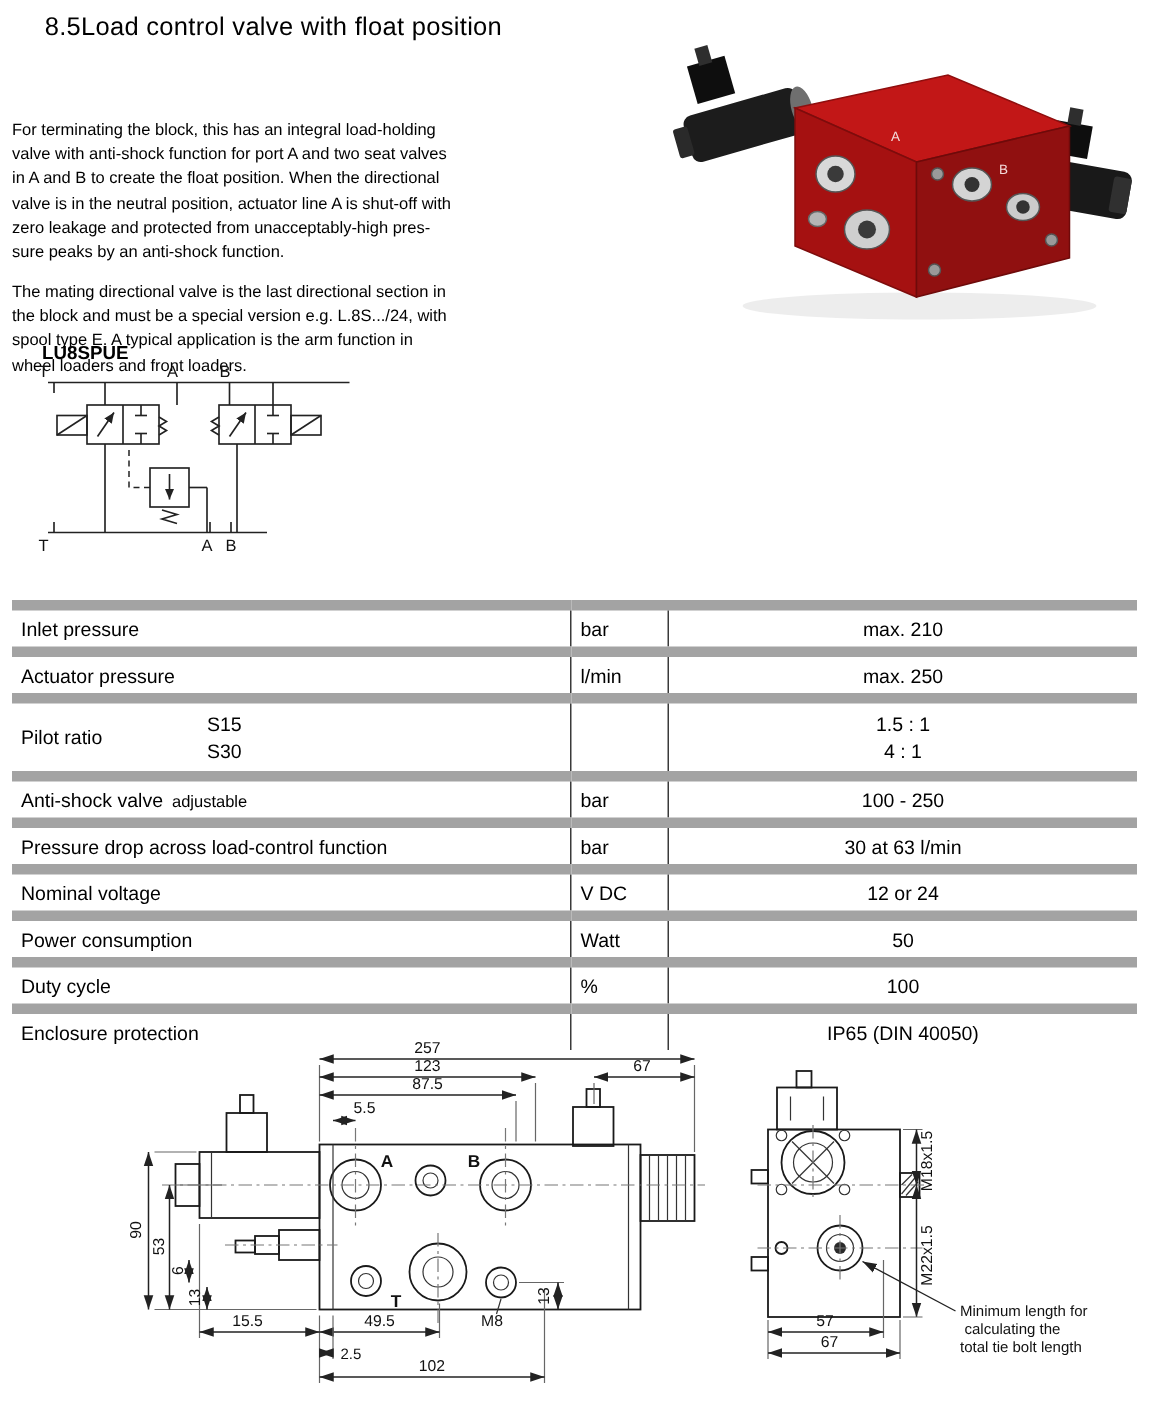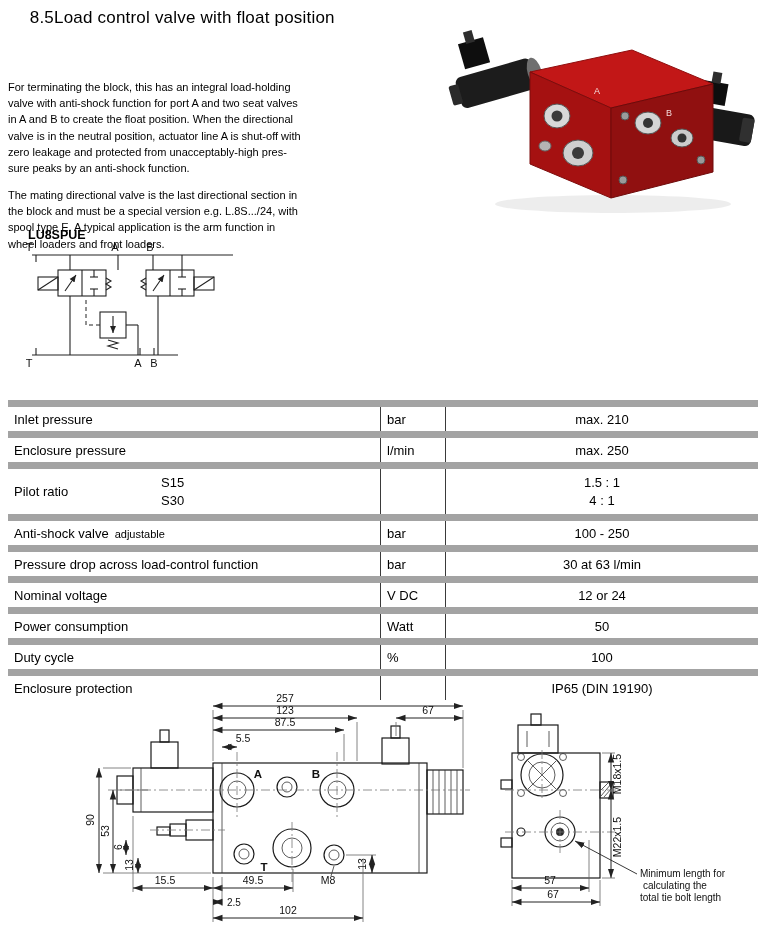--- a/index.html
+++ b/index.html
@@ -24,21 +24,21 @@
   g.sld > * { fill:none; stroke:#222; stroke-width:1; stroke-dasharray:4 3; }
   .st { font-size:11px; text-anchor:middle; fill:#111; }
   .sarr { marker-end:url(#sa); }
 
   .spec { position:absolute; left:8px; top:400px; width:750px; border-collapse:collapse; font-size:13px; }
   .spec td { border-top:7px solid #a3a3a3; padding:0 6px; height:24px; vertical-align:middle; }
   .spec td.c1 { width:360px; border-right:1px solid #3a3a3a; }
   .spec td.c2 { width:52px; border-right:1px solid #3a3a3a; }
   .spec td.c3 { text-align:center; }
   .spec tr.pilot td { height:45px; }
-  .name-flex { display:flex; align-items:center;gap:23px; }
+  .name-flex { display:flex; align-items:center; }
   .name-main { width:124px; }
   .subcol, .vals { display:flex; flex-direction:column; gap:3px; }
   .small-note { font-size:11px; margin-left:6px; }
 
   .drawing { position:absolute; left:0; top:690px; }
   g.out > * { fill:none; stroke:#1a1a1a; stroke-width:1.2; }
   g.thn > * { fill:none; stroke:#333; stroke-width:0.8; }
   line.dim { stroke:#222; stroke-width:1; marker-start:url(#ae); marker-end:url(#ae); }
   line.ldr { stroke:#222; stroke-width:0.9; }
   line.ext { stroke:#666; stroke-width:0.8; }
@@ -169,21 +169,21 @@
   </svg>
 
   <table class="spec">
     <tbody>
       <tr>
         <td class="c1">Inlet pressure</td>
         <td class="c2">bar</td>
         <td class="c3">max. 210</td>
       </tr>
       <tr>
-        <td class="c1">Enclosure pressure</td>
+        <td class="c1">Actuator pressure</td>
         <td class="c2">l/min</td>
         <td class="c3">max. 250</td>
       </tr>
       <tr class="pilot">
         <td class="c1">
           <div class="name-flex">
             <span class="name-main">Pilot ratio</span>
             <span class="subcol">
               <span>S15</span>
               <span>S30</span>
@@ -221,21 +221,21 @@
         <td class="c3">50</td>
       </tr>
       <tr>
         <td class="c1">Duty cycle</td>
         <td class="c2">%</td>
         <td class="c3">100</td>
       </tr>
       <tr>
         <td class="c1">Enclosure protection</td>
         <td class="c2"></td>
-        <td class="c3">IP65 (DIN 19190)</td>
+        <td class="c3">IP65 (DIN 40050)</td>
       </tr>
     </tbody>
   </table>
 
   <svg class="drawing" width="766" height="255" viewBox="0 0 766 255">
     <defs>
       <marker id="ae" viewBox="0 0 10 8" markerWidth="10" markerHeight="8" refX="9.5" refY="4" orient="auto-start-reverse" markerUnits="userSpaceOnUse">
         <path d="M0,0.8 L9.5,4 L0,7.2 Z" fill="#222"></path>
       </marker>
     </defs>

